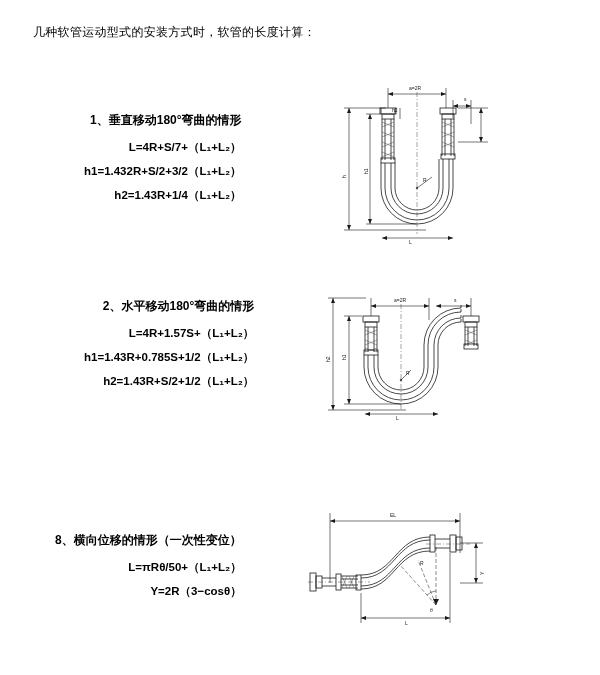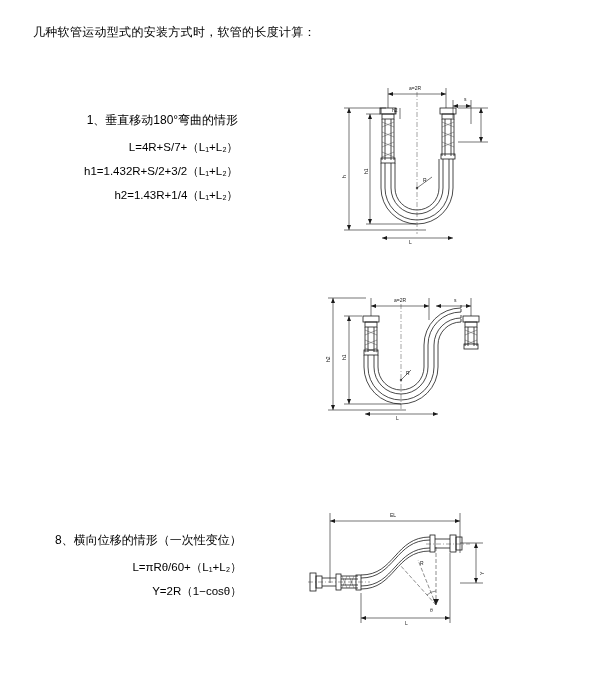--- a/index.html
+++ b/index.html
@@ -23,20 +23,21 @@
   .heading {
     position: absolute;
     left: 33px;
     top: 24px;
     font-size: 12px;
     letter-spacing: 0.3px;
     white-space: nowrap;
   }
   .section {
     position: absolute;
+    font-weight: bold;
   }
   .sec-title {
     font-size: 12px;
     white-space: nowrap;
     margin-bottom: 11px;
   }
   .formula {
     font-size: 11.5px;
     white-space: nowrap;
     margin-left: 29px;
@@ -180,20 +181,26 @@
         <line x1="142" y1="30" x2="172" y2="30"></line>
         <line x1="142" y1="64" x2="172" y2="64"></line>
       </g>
 
       <g stroke-width="0.4" stroke-dasharray="5 2 1 2">
         <line x1="101" y1="14" x2="101" y2="156"></line>
       </g>
     </svg>
   </div>
 
+  <div class="section" id="sec2">
+    <div class="sec-title">2、水平移动180°弯曲的情形</div>
+    <div class="formula">L=4R+1.57S+（L₁+L₂）</div>
+    <div class="formula">h1=1.43R+0.785S+1/2（L₁+L₂）</div>
+    <div class="formula">h2=1.43R+S/2+1/2（L₁+L₂）</div>
+  </div>
 
   <div class="fig" id="fig2">
     <svg width="180" height="140" viewBox="0 0 180 140" fill="none" stroke="#1a1a1a" stroke-width="0.8">
       <g font-family="Liberation Sans, sans-serif" font-size="5" fill="#1a1a1a" stroke="none">
         <text x="78" y="12">a=2R</text>
         <text x="138" y="12">s</text>
         <text x="30" y="70" transform="rotate(-90 30 70)">h1</text>
         <text x="14" y="72" transform="rotate(-90 14 72)">h2</text>
         <text x="90" y="85">R</text>
         <text x="80" y="130">L</text>
@@ -279,22 +286,22 @@
       </g>
 
       <g stroke-width="0.4" stroke-dasharray="5 2 1 2">
         <line x1="85" y1="14" x2="85" y2="120"></line>
       </g>
     </svg>
   </div>
 
   <div class="section" id="sec3">
     <div class="sec-title">8、横向位移的情形（一次性变位）</div>
-    <div class="formula">L=πRθ/60+（L₁+L₂）</div>
-    <div class="formula">Y=2R（1−cosθ）</div>
+    <div class="formula">L=πRθ/50+（L₁+L₂）</div>
+    <div class="formula">Y=2R（3−cosθ）</div>
   </div>
 
   <div class="fig" id="fig3">
     <svg width="200" height="125" viewBox="0 0 200 125" fill="none" stroke="#1a1a1a" stroke-width="0.8">
       <g font-family="Liberation Sans, sans-serif" font-size="5" fill="#1a1a1a" stroke="none">
         <text x="90" y="12">EL</text>
         <text x="184" y="70" transform="rotate(-90 184 70)">Y</text>
         <text x="105" y="120">L</text>
         <text x="130" y="107">θ</text>
         <text x="120" y="60">R</text>

